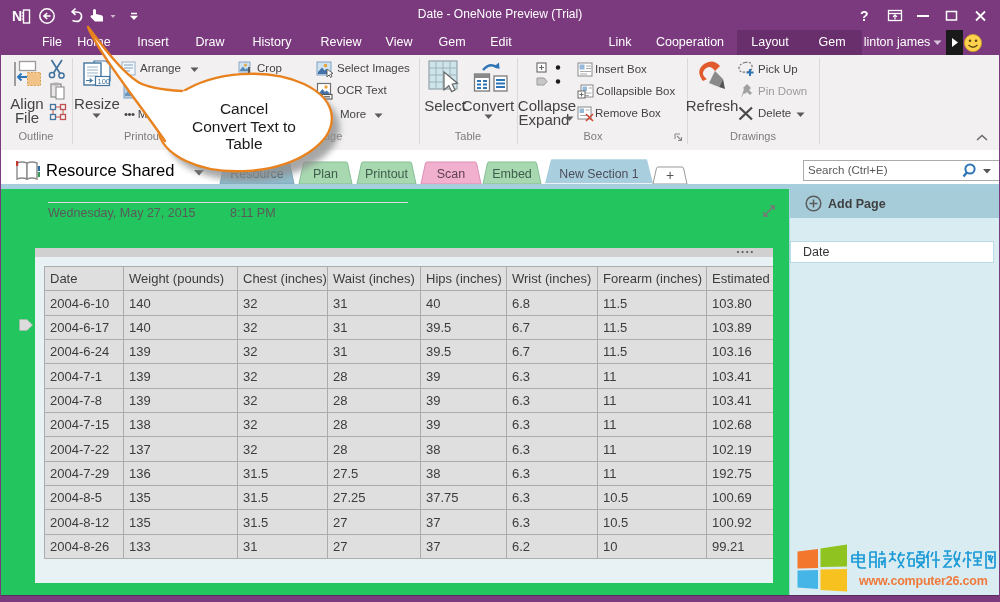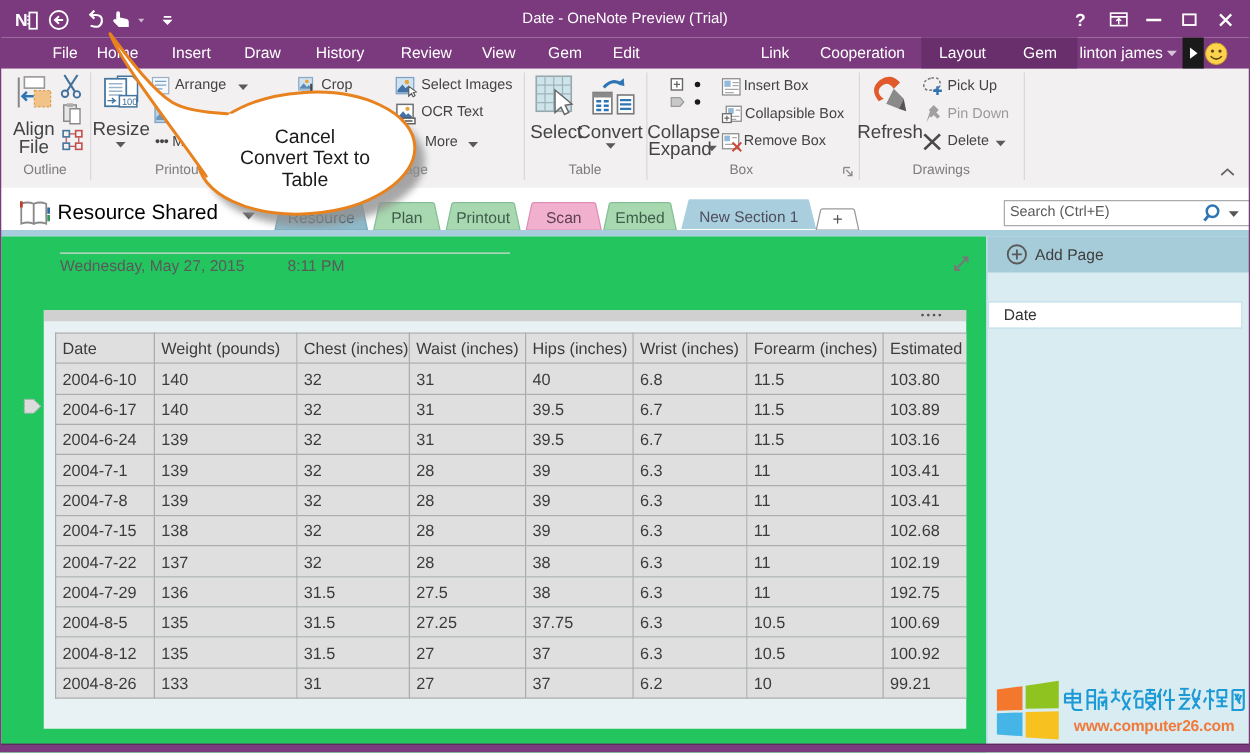--- a/index.html
+++ b/index.html
@@ -470,21 +470,21 @@
       </tbody>
         </table>
     </div>
   </div>
   <div class="abs" id="sidebar">
     <div class="abs" style="left:0;top:0;width:210px;height:29px;background:#a6ccda;"></div>
     <svg class="abs" style="left:15px;top:6px" width="17" height="17" viewBox="0 0 17 17">
       <circle cx="8.5" cy="8.5" r="7.3" fill="none" stroke="#5a5a5a" stroke-width="1.5"></circle>
       <path d="M8.5 4.5 V12.5 M4.5 8.5 H12.5" stroke="#5a5a5a" stroke-width="1.5"></path>
     </svg>
-    <div class="abs" style="left:38px;top:8px;font-size:12.5px;color:#3f3f3f;">Add Page</div>
+    <div class="abs" style="left:38px;top:8px;font-size:12.5px;color:#3f3f3f;font-weight:bold;">Add Page</div>
     <div class="abs" style="left:0px;top:52px;width:202px;height:20px;background:#fff;border:1px solid #b9dce6;"></div>
     <div class="abs" style="left:13px;top:56px;font-size:12.5px;color:#333;">Date</div>
 
     <svg class="abs" style="left:6px;top:353px" width="200" height="50" viewBox="0 0 200 50">
       <polygon points="1.5,9.5 22,7 22,26 1.5,26.5" fill="#f4772e"></polygon>
       <polygon points="24.5,6.5 51,2.5 51,24.5 24.5,25" fill="#8fc31f"></polygon>
       <polygon points="1.5,28.5 22,28 22,47 1.5,45.5" fill="#45b5e8"></polygon>
       <polygon points="24.5,27.5 51,27 51,49.5 24.5,48" fill="#f7c21f"></polygon>
     </svg>
     <svg class="abs" style="left:60px;top:361px" width="146" height="20" viewBox="0 0 146 20" stroke="#1c9ad6" stroke-width="1.7" fill="none">

